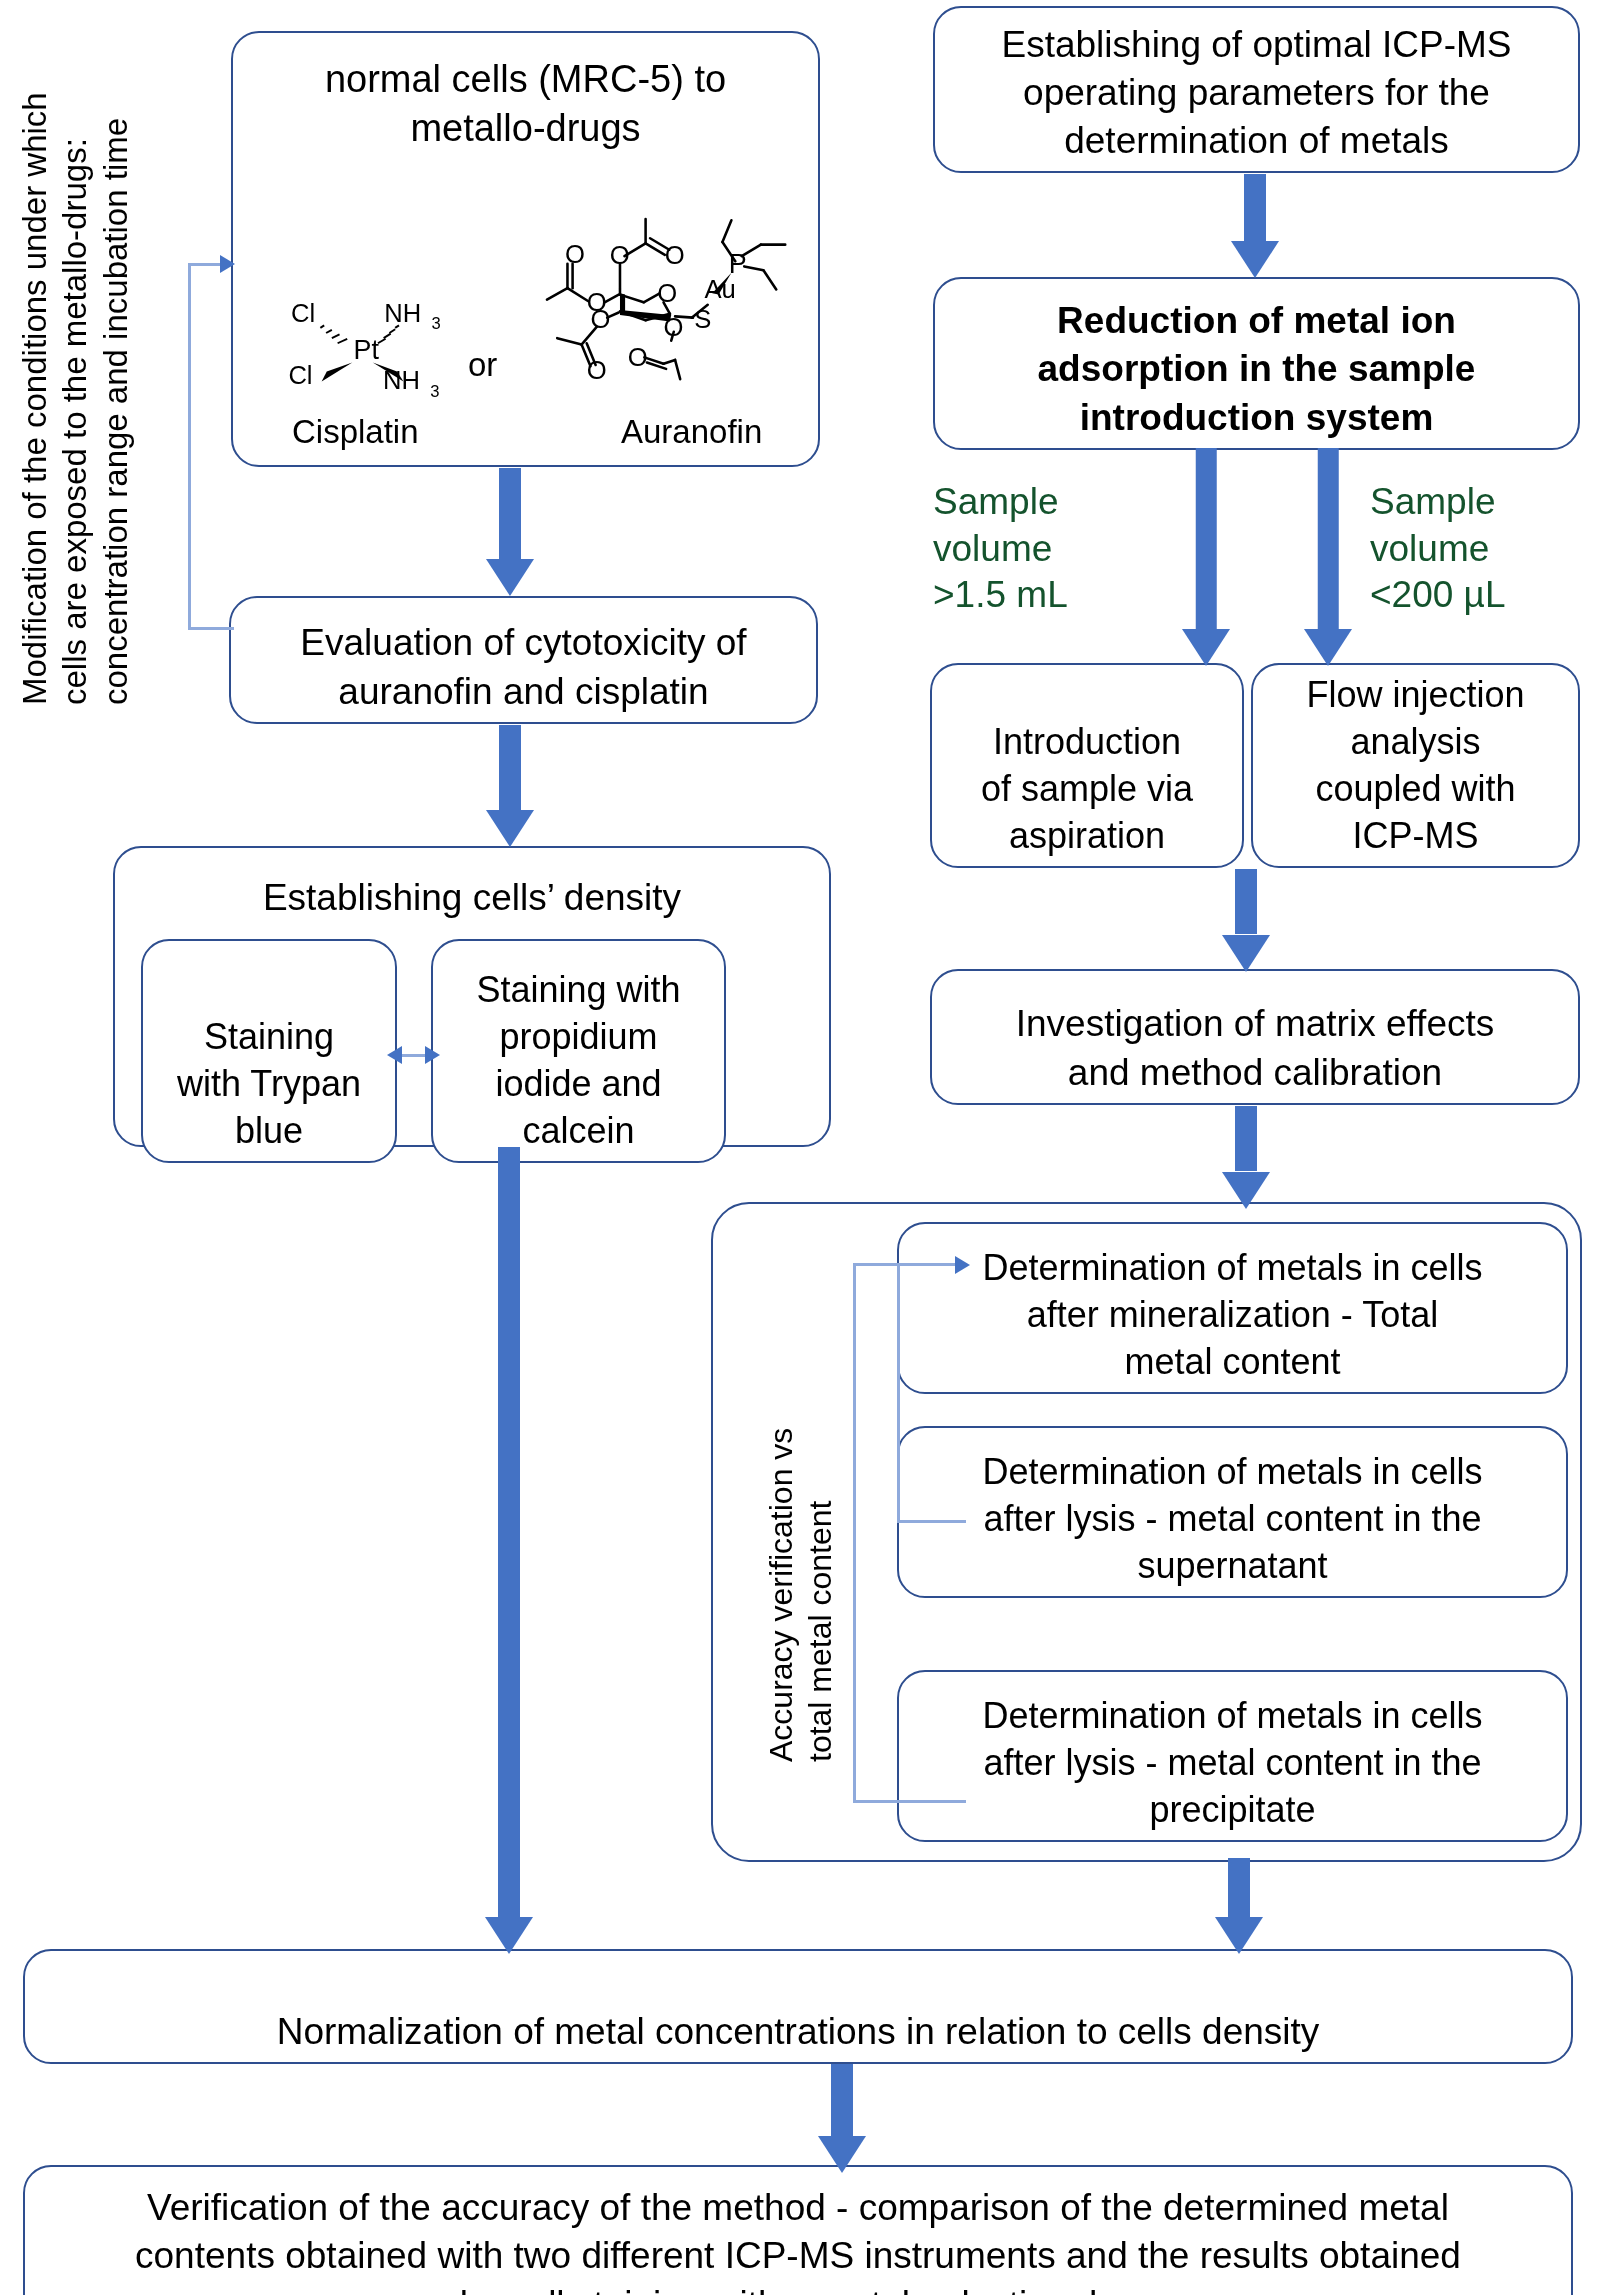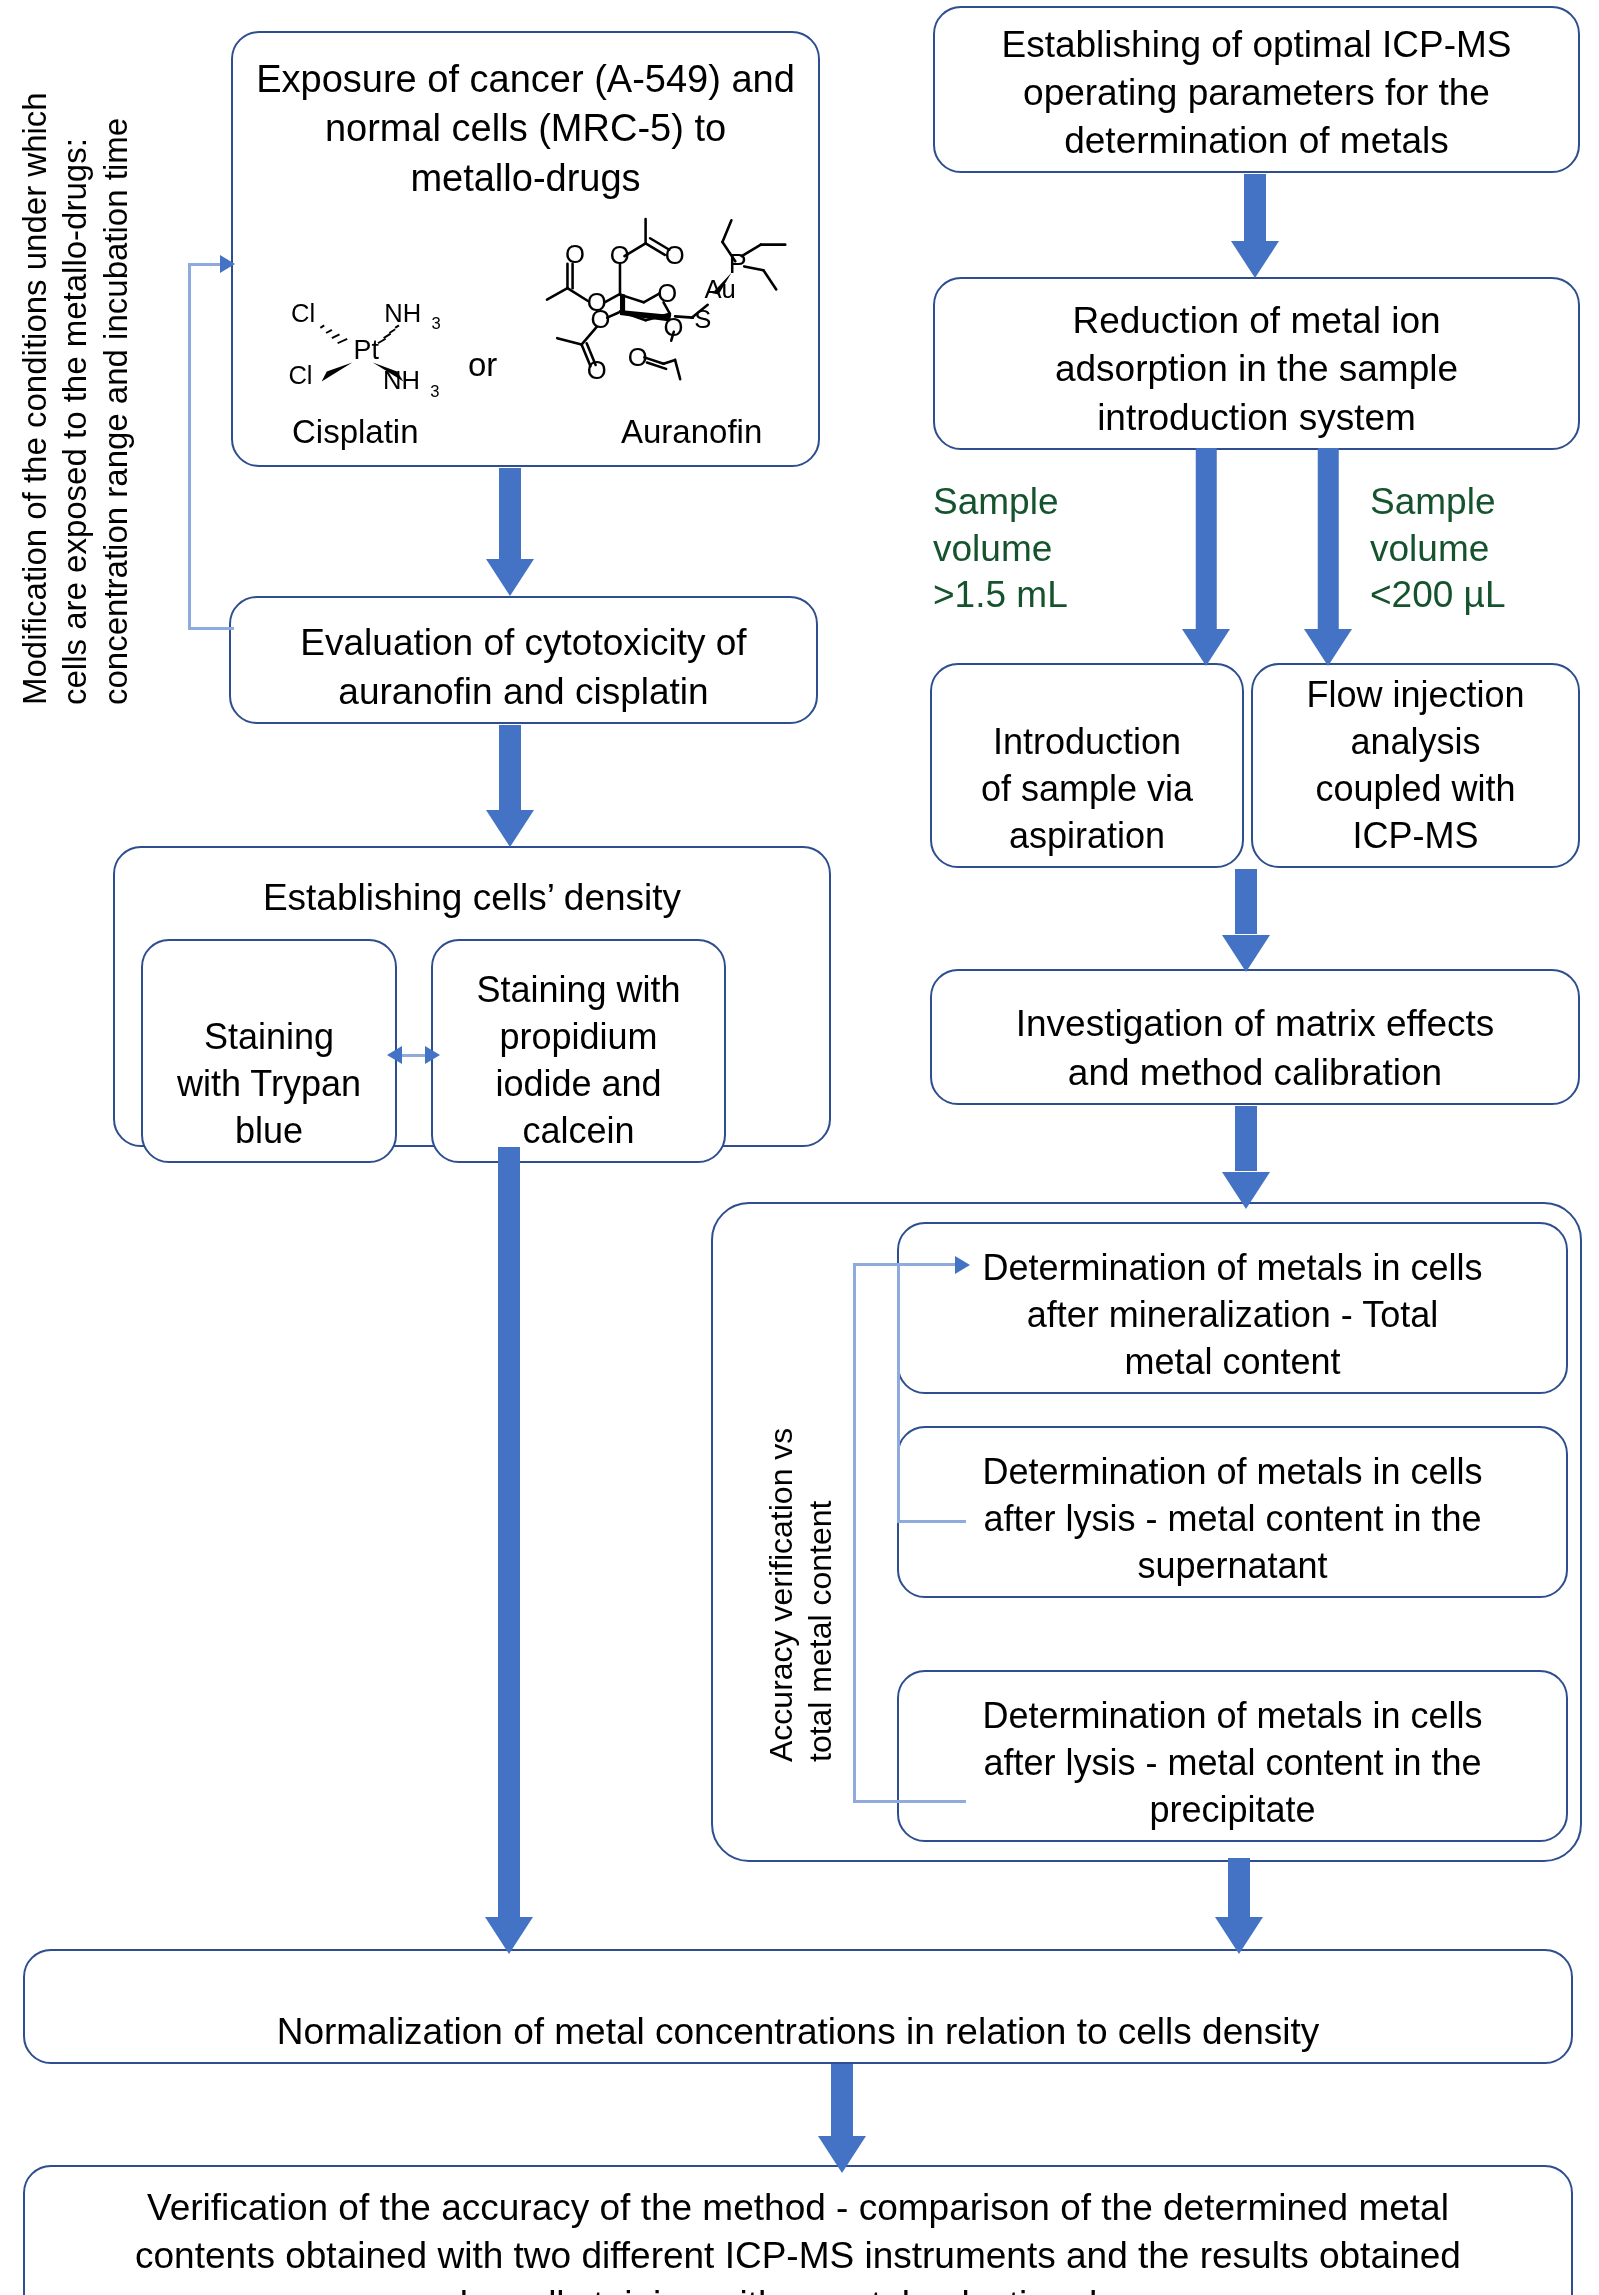--- a/index.html
+++ b/index.html
@@ -107,21 +107,20 @@
 <div id="stage">
 
   <div class="vlabel" style="left:15.4px; top:705px; font-size:33px; width:698px;">
     <span class="ln">Modification of the conditions under which</span>
     <span class="ln">cells are exposed to the metallo-drugs:</span>
     <span class="ln">concentration range and incubation time</span>
   </div>
 
   <div class="box topalign f60" style="left:231px; top:31px; width:589px; height:436px; padding-top:22px;">
     <div style="width:100%;">
-      <div>Exposure of cancer (A-549) and</div>
       <div>normal cells (MRC-5) to</div>
       <div>metallo-drugs</div>
     </div>
   </div>
 
   <svg class="mol" style="left:282px; top:288px;" width="179" height="122" viewBox="0 0 280 190">
     <text x="14" y="52" font-family="Liberation Sans, sans-serif" font-size="40" fill="#000">Cl</text>
     <text x="112" y="110" font-family="Liberation Sans, sans-serif" font-size="42" fill="#000">Pt</text>
     <text x="160" y="52" font-family="Liberation Sans, sans-serif" font-size="40" fill="#000">NH</text>
     <text x="234" y="64" font-family="Liberation Sans, sans-serif" font-size="26" fill="#000">3</text>
@@ -279,21 +278,21 @@
       <div>determination of metals</div>
     </div>
   </div>
 
   <div class="arrow" style="left:1220px; top:174px; width:70px; height:104px;">
     <div class="shaft" style="width:22px; height:68px;"></div>
     <div class="head"></div>
   </div>
 
   <div class="box f58" style="left:933px; top:277px; width:647px; height:173px;">
-    <div style="width:100%;">
+    <div style="width:100%;font-weight:bold;">
       <div>Reduction of metal ion</div>
       <div>adsorption in the sample</div>
       <div>introduction system</div>
     </div>
   </div>
 
   <div class="plaintext f58" style="left:933px; top:479px; width:205px;">
     <div>Sample</div>
     <div>volume</div>
     <div>&gt;1.5 mL</div>

